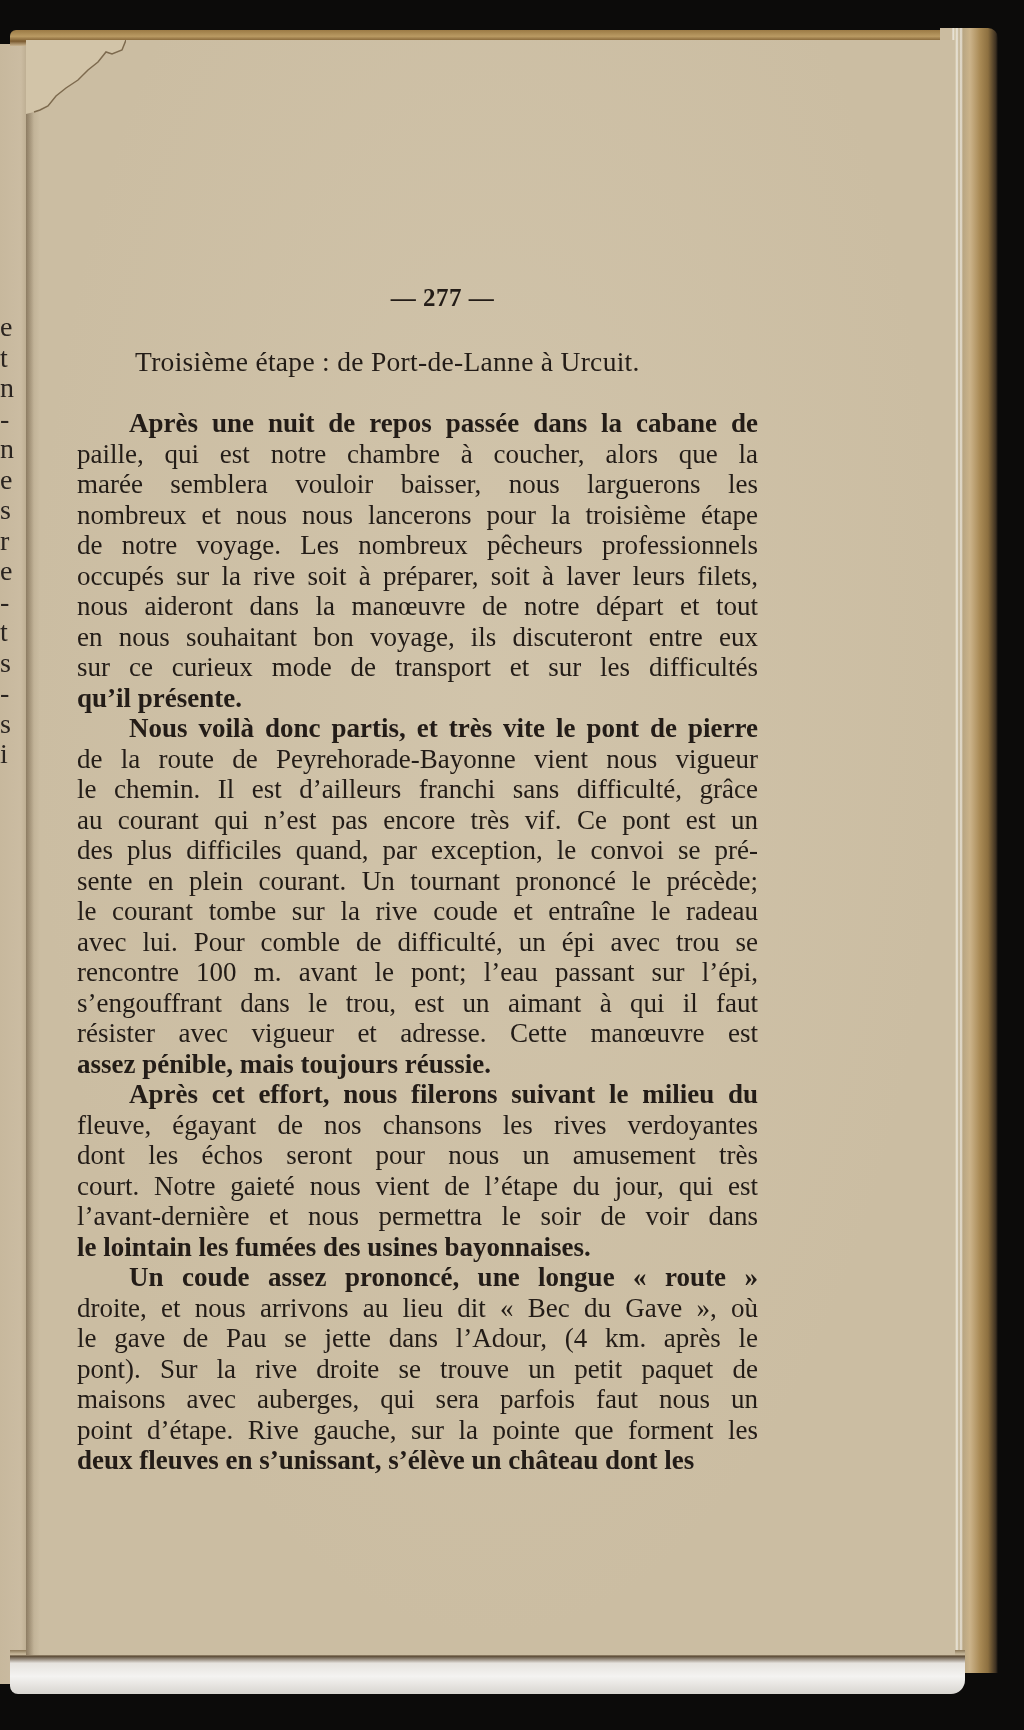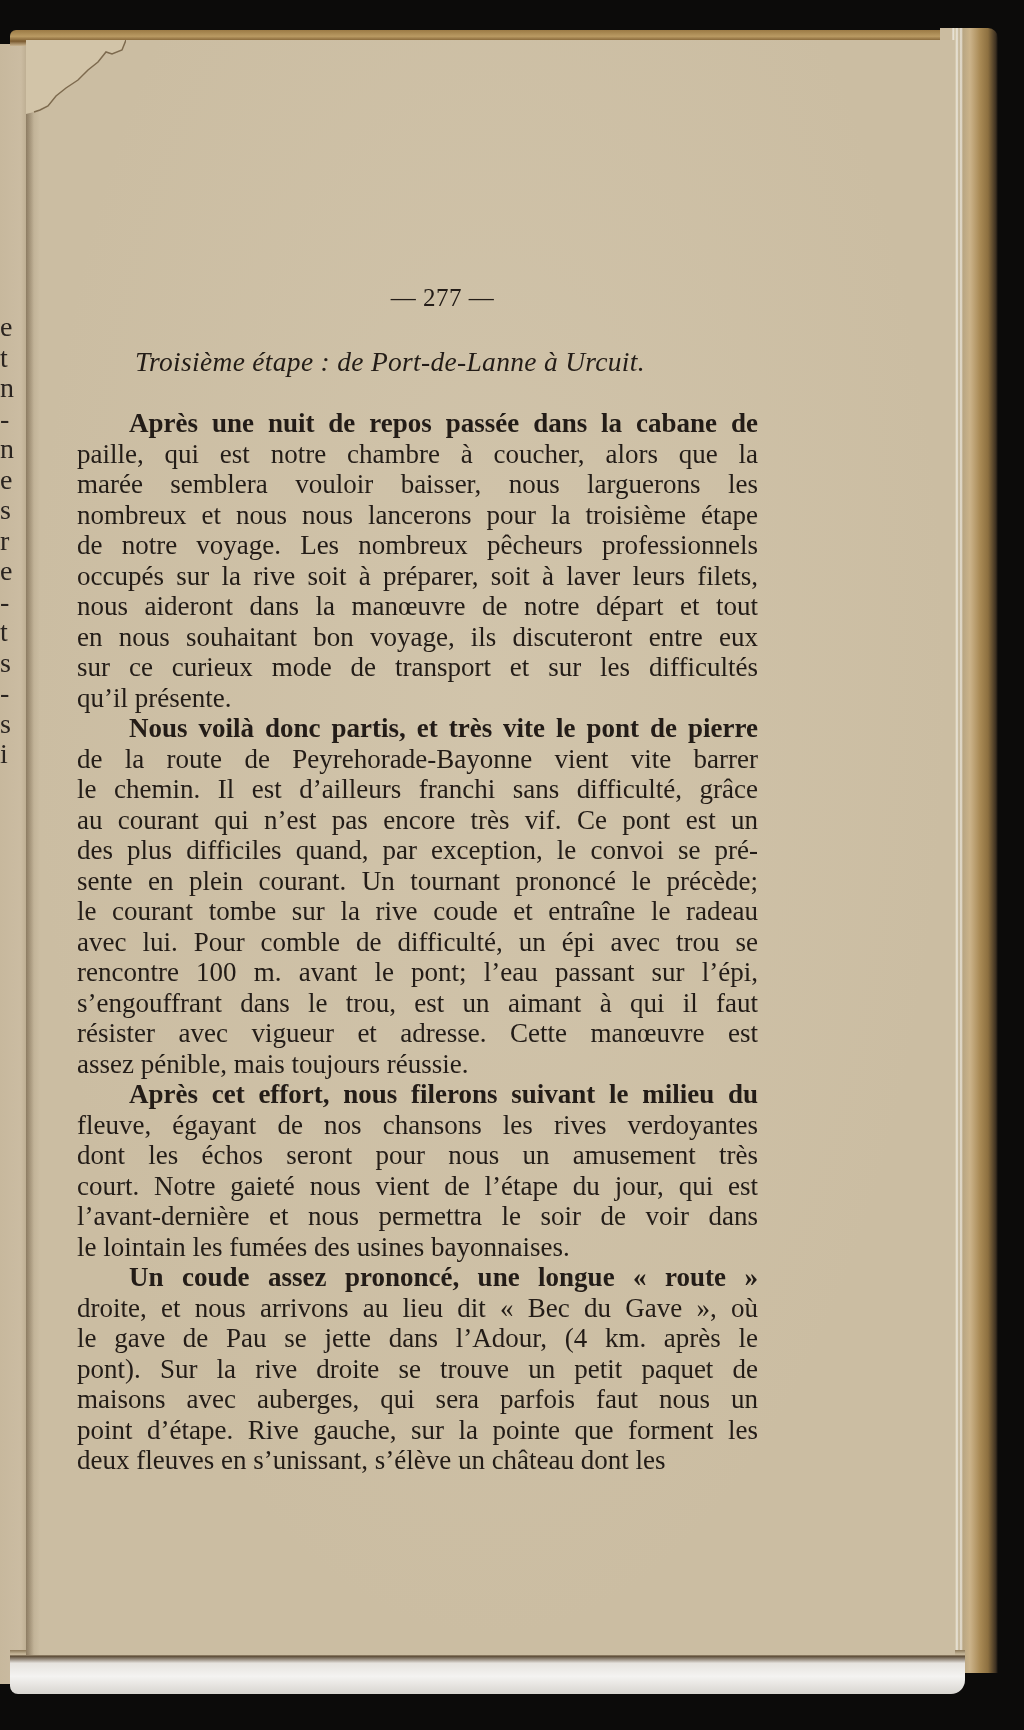--- a/index.html
+++ b/index.html
@@ -51,34 +51,34 @@
     background: linear-gradient(90deg, rgba(90,72,50,0.45), rgba(90,72,50,0));
   }
   .torn-corner {
     position: absolute; left: 26px; top: 40px; width: 100px; height: 75px;
   }
   .page-number {
     position: absolute; left: 0; width: 100%; top: 244px;
     text-align: center; font-size: 25px; letter-spacing: 0.5px;
     padding-left: 0; box-sizing: border-box;
   }
-  .page-number span { display: inline-block; margin-left: -96px; }
+  .page-number span { display: inline-block; margin-left: -96px; font-weight: bold; }
   .heading {
     position: absolute; left: 109px; top: 306px;
-    font-style: italic; font-size: 27.5px; letter-spacing: 0.3px;
+    font-size: 27.5px; letter-spacing: 0.3px;
   }
   .body-text {
     position: absolute; left: 51px; top: 368px; width: 681px;
     font-size: 27px; line-height: 30.5px;
   }
   .line {
     display: block; white-space: nowrap; text-align: justify;
     text-align-last: justify; height: 30.5px;
   }
-  .line.last { text-align-last: left; }
+  .line.last { text-align-last: left; font-weight: bold; }
   .line.indent { padding-left: 52px; font-weight: bold; }
 </style>
 </head>
 <body>
 
 <div class="left-page">
   <div class="margin-glyphs" id="margin-glyphs">e
 t
 n
 -
@@ -111,21 +111,21 @@
         <span class="line">nombreux et nous nous lancerons pour la troisième étape</span>
         <span class="line">de notre voyage. Les nombreux pêcheurs professionnels</span>
         <span class="line">occupés sur la rive soit à préparer, soit à laver leurs filets,</span>
         <span class="line">nous aideront dans la manœuvre de notre départ et tout</span>
         <span class="line">en nous souhaitant bon voyage, ils discuteront entre eux</span>
         <span class="line">sur ce curieux mode de transport et sur les difficultés</span>
         <span class="line last">qu’il présente.</span>
       </div>
       <div>
         <span class="line indent">Nous voilà donc partis, et très vite le pont de pierre</span>
-        <span class="line">de la route de Peyrehorade-Bayonne vient vite barrer</span>
+        <span class="line">de la route de Peyrehorade-Bayonne vient nous vigueur</span>
         <span class="line">le chemin. Il est d’ailleurs franchi sans difficulté, grâce</span>
         <span class="line">au courant qui n’est pas encore très vif. Ce pont est un</span>
         <span class="line">des plus difficiles quand, par exception, le convoi se pré-</span>
         <span class="line">sente en plein courant. Un tournant prononcé le précède;</span>
         <span class="line">le courant tombe sur la rive coude et entraîne le radeau</span>
         <span class="line">avec lui. Pour comble de difficulté, un épi avec trou se</span>
         <span class="line">rencontre 100 m. avant le pont; l’eau passant sur l’épi,</span>
         <span class="line">s’engouffrant dans le trou, est un aimant à qui il faut</span>
         <span class="line">résister avec vigueur et adresse. Cette manœuvre est</span>
         <span class="line last">assez pénible, mais toujours réussie.</span>

